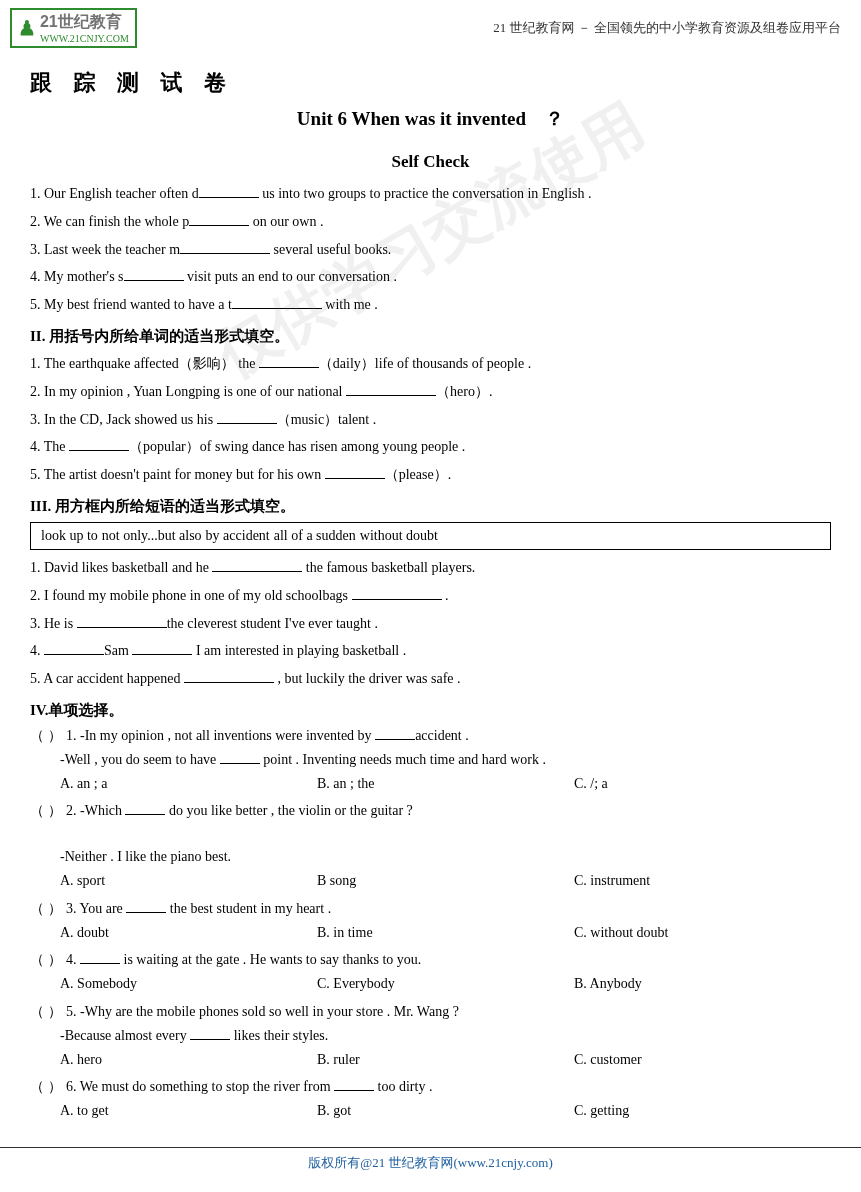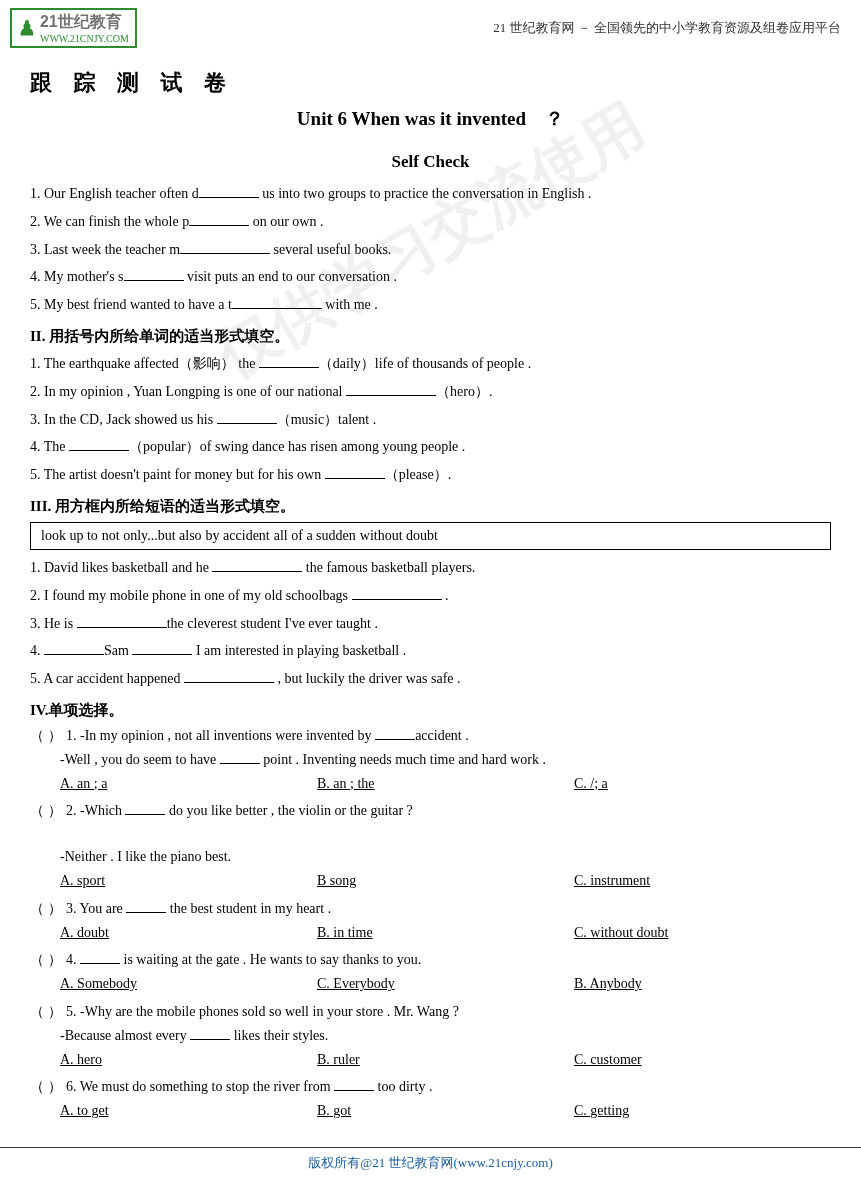--- a/index.html
+++ b/index.html
@@ -154,21 +154,20 @@
     }
     .paren {
       display: inline-block;
       width: 14px;
       text-align: center;
     }
     .mc-options {
       display: flex;
       gap: 0;
       margin-left: 30px;
-      text-decoration: underline;
     }
     .mc-option {
       flex: 1;
       font-size: 14px;
     }
     
     .footer {
       border-top: 1.5px solid #333;
       text-align: center;
       padding: 6px 0 4px 0;

